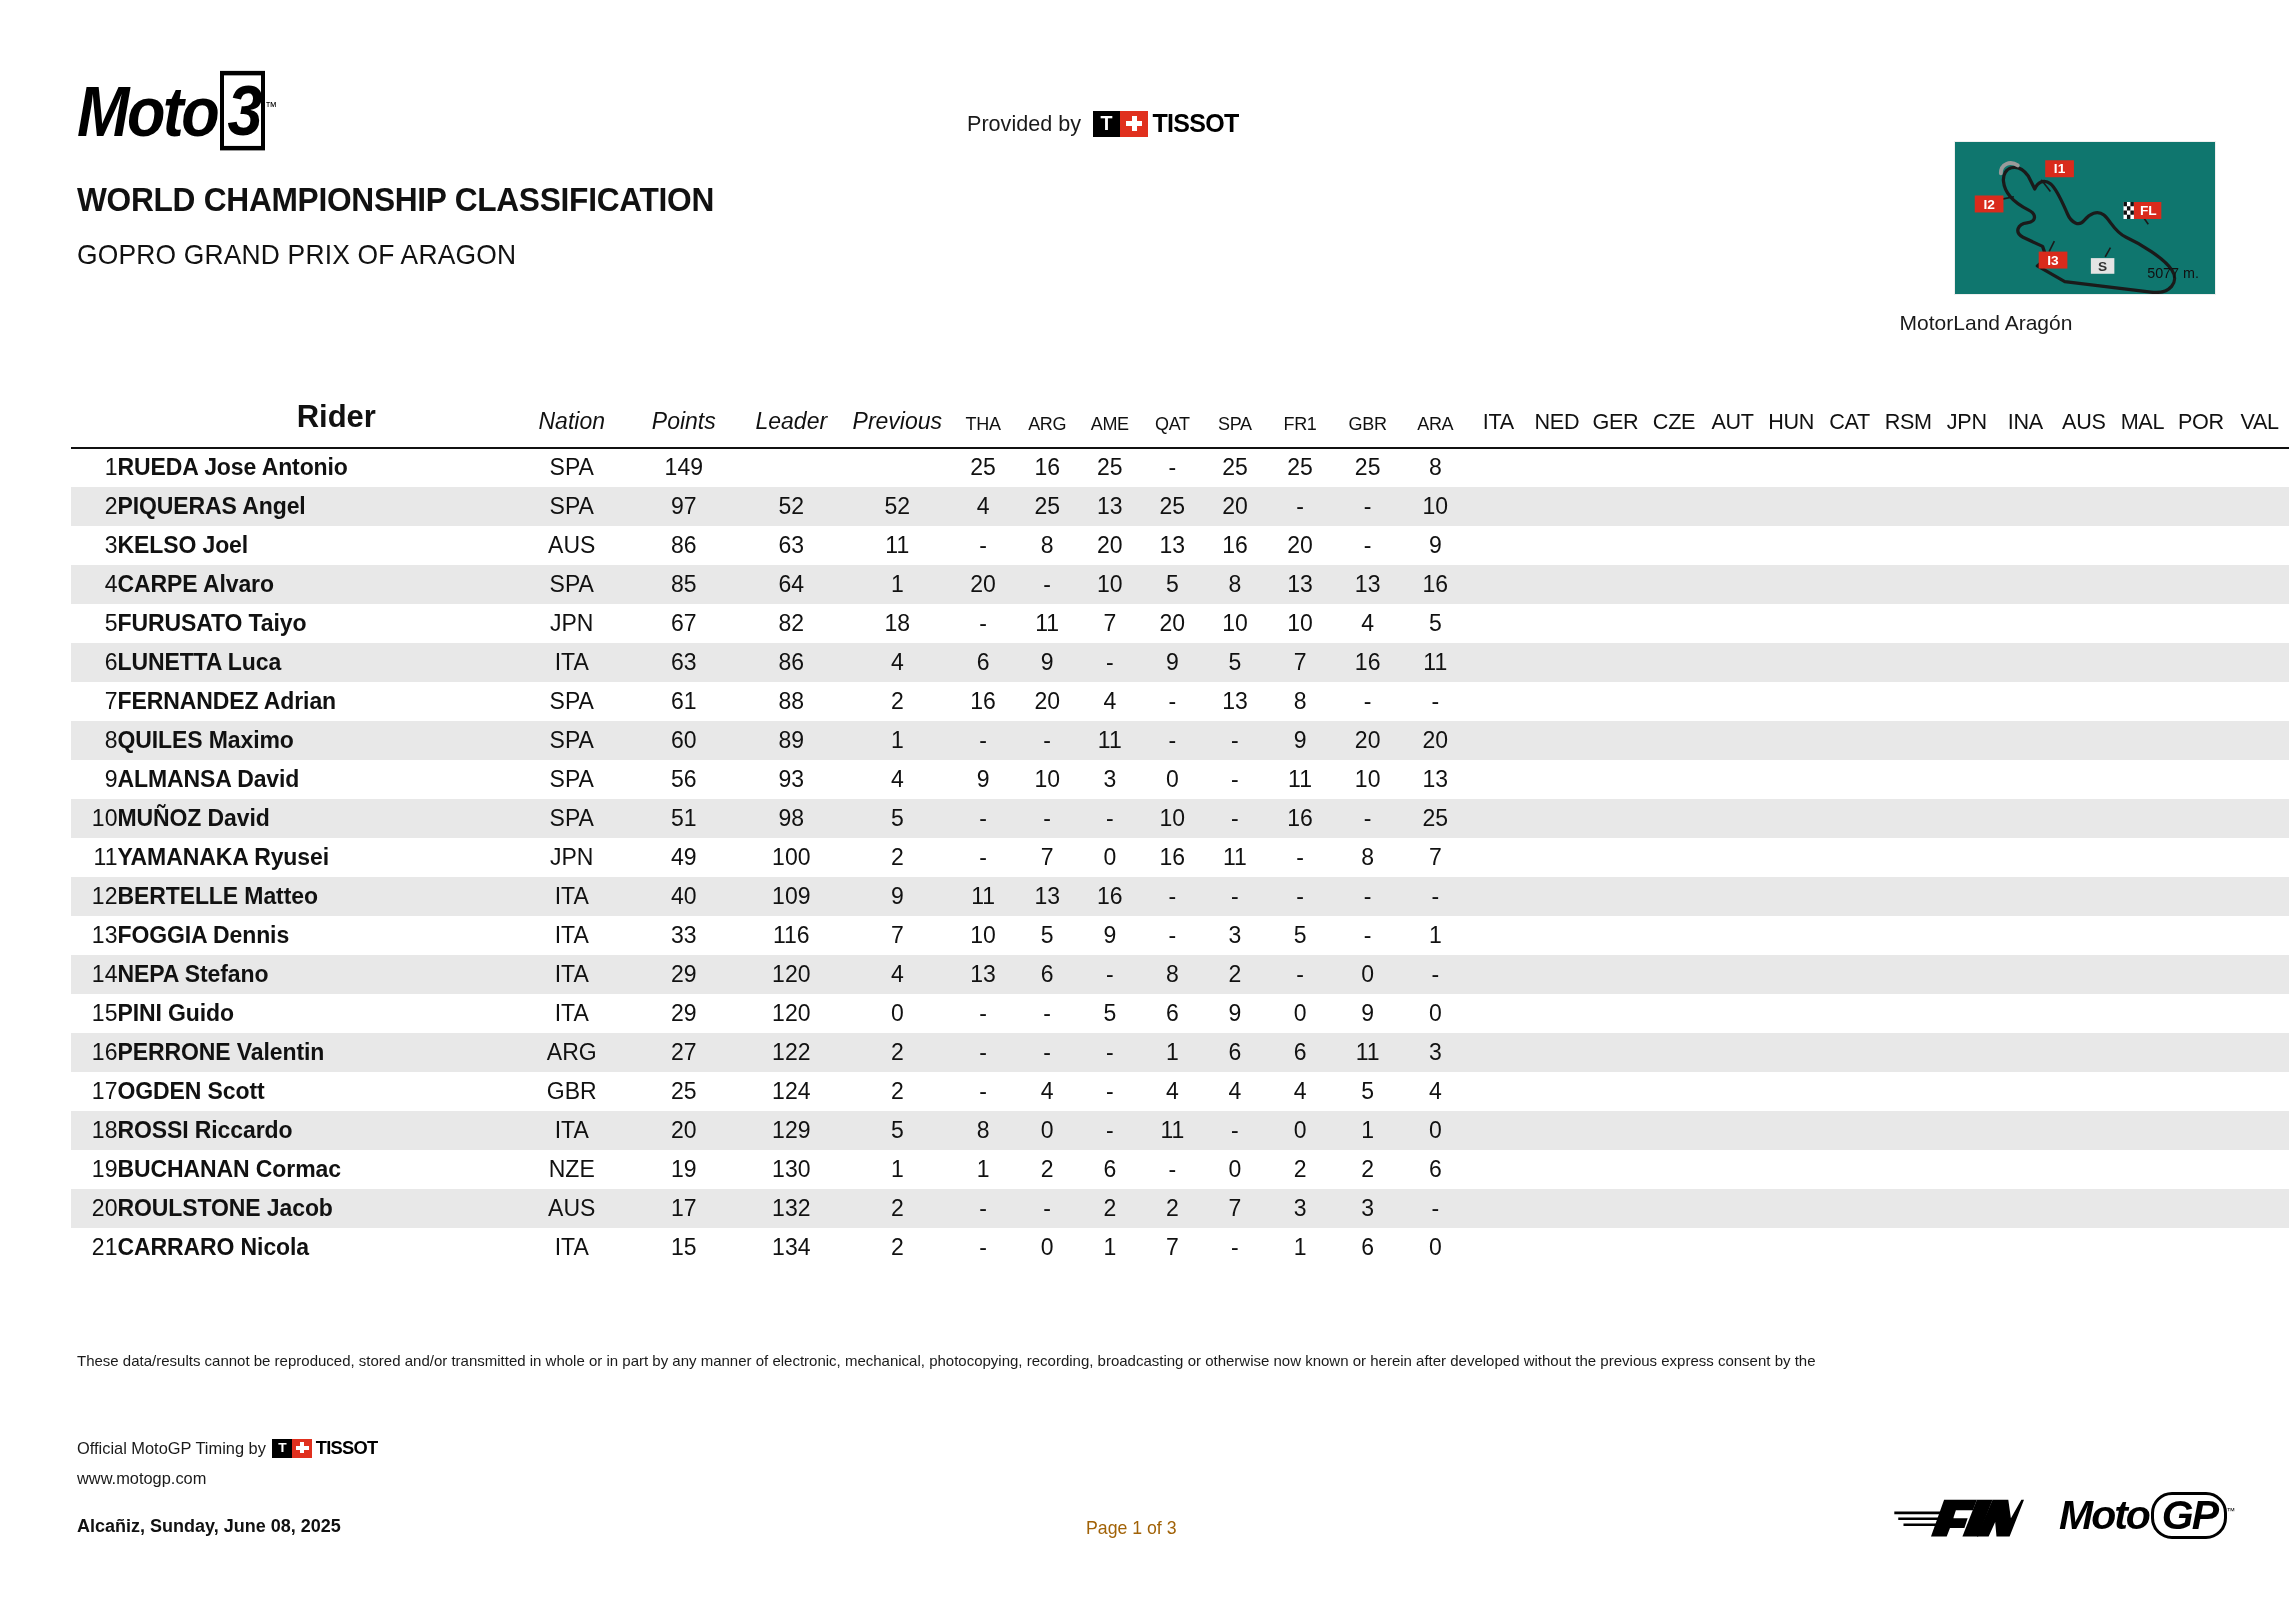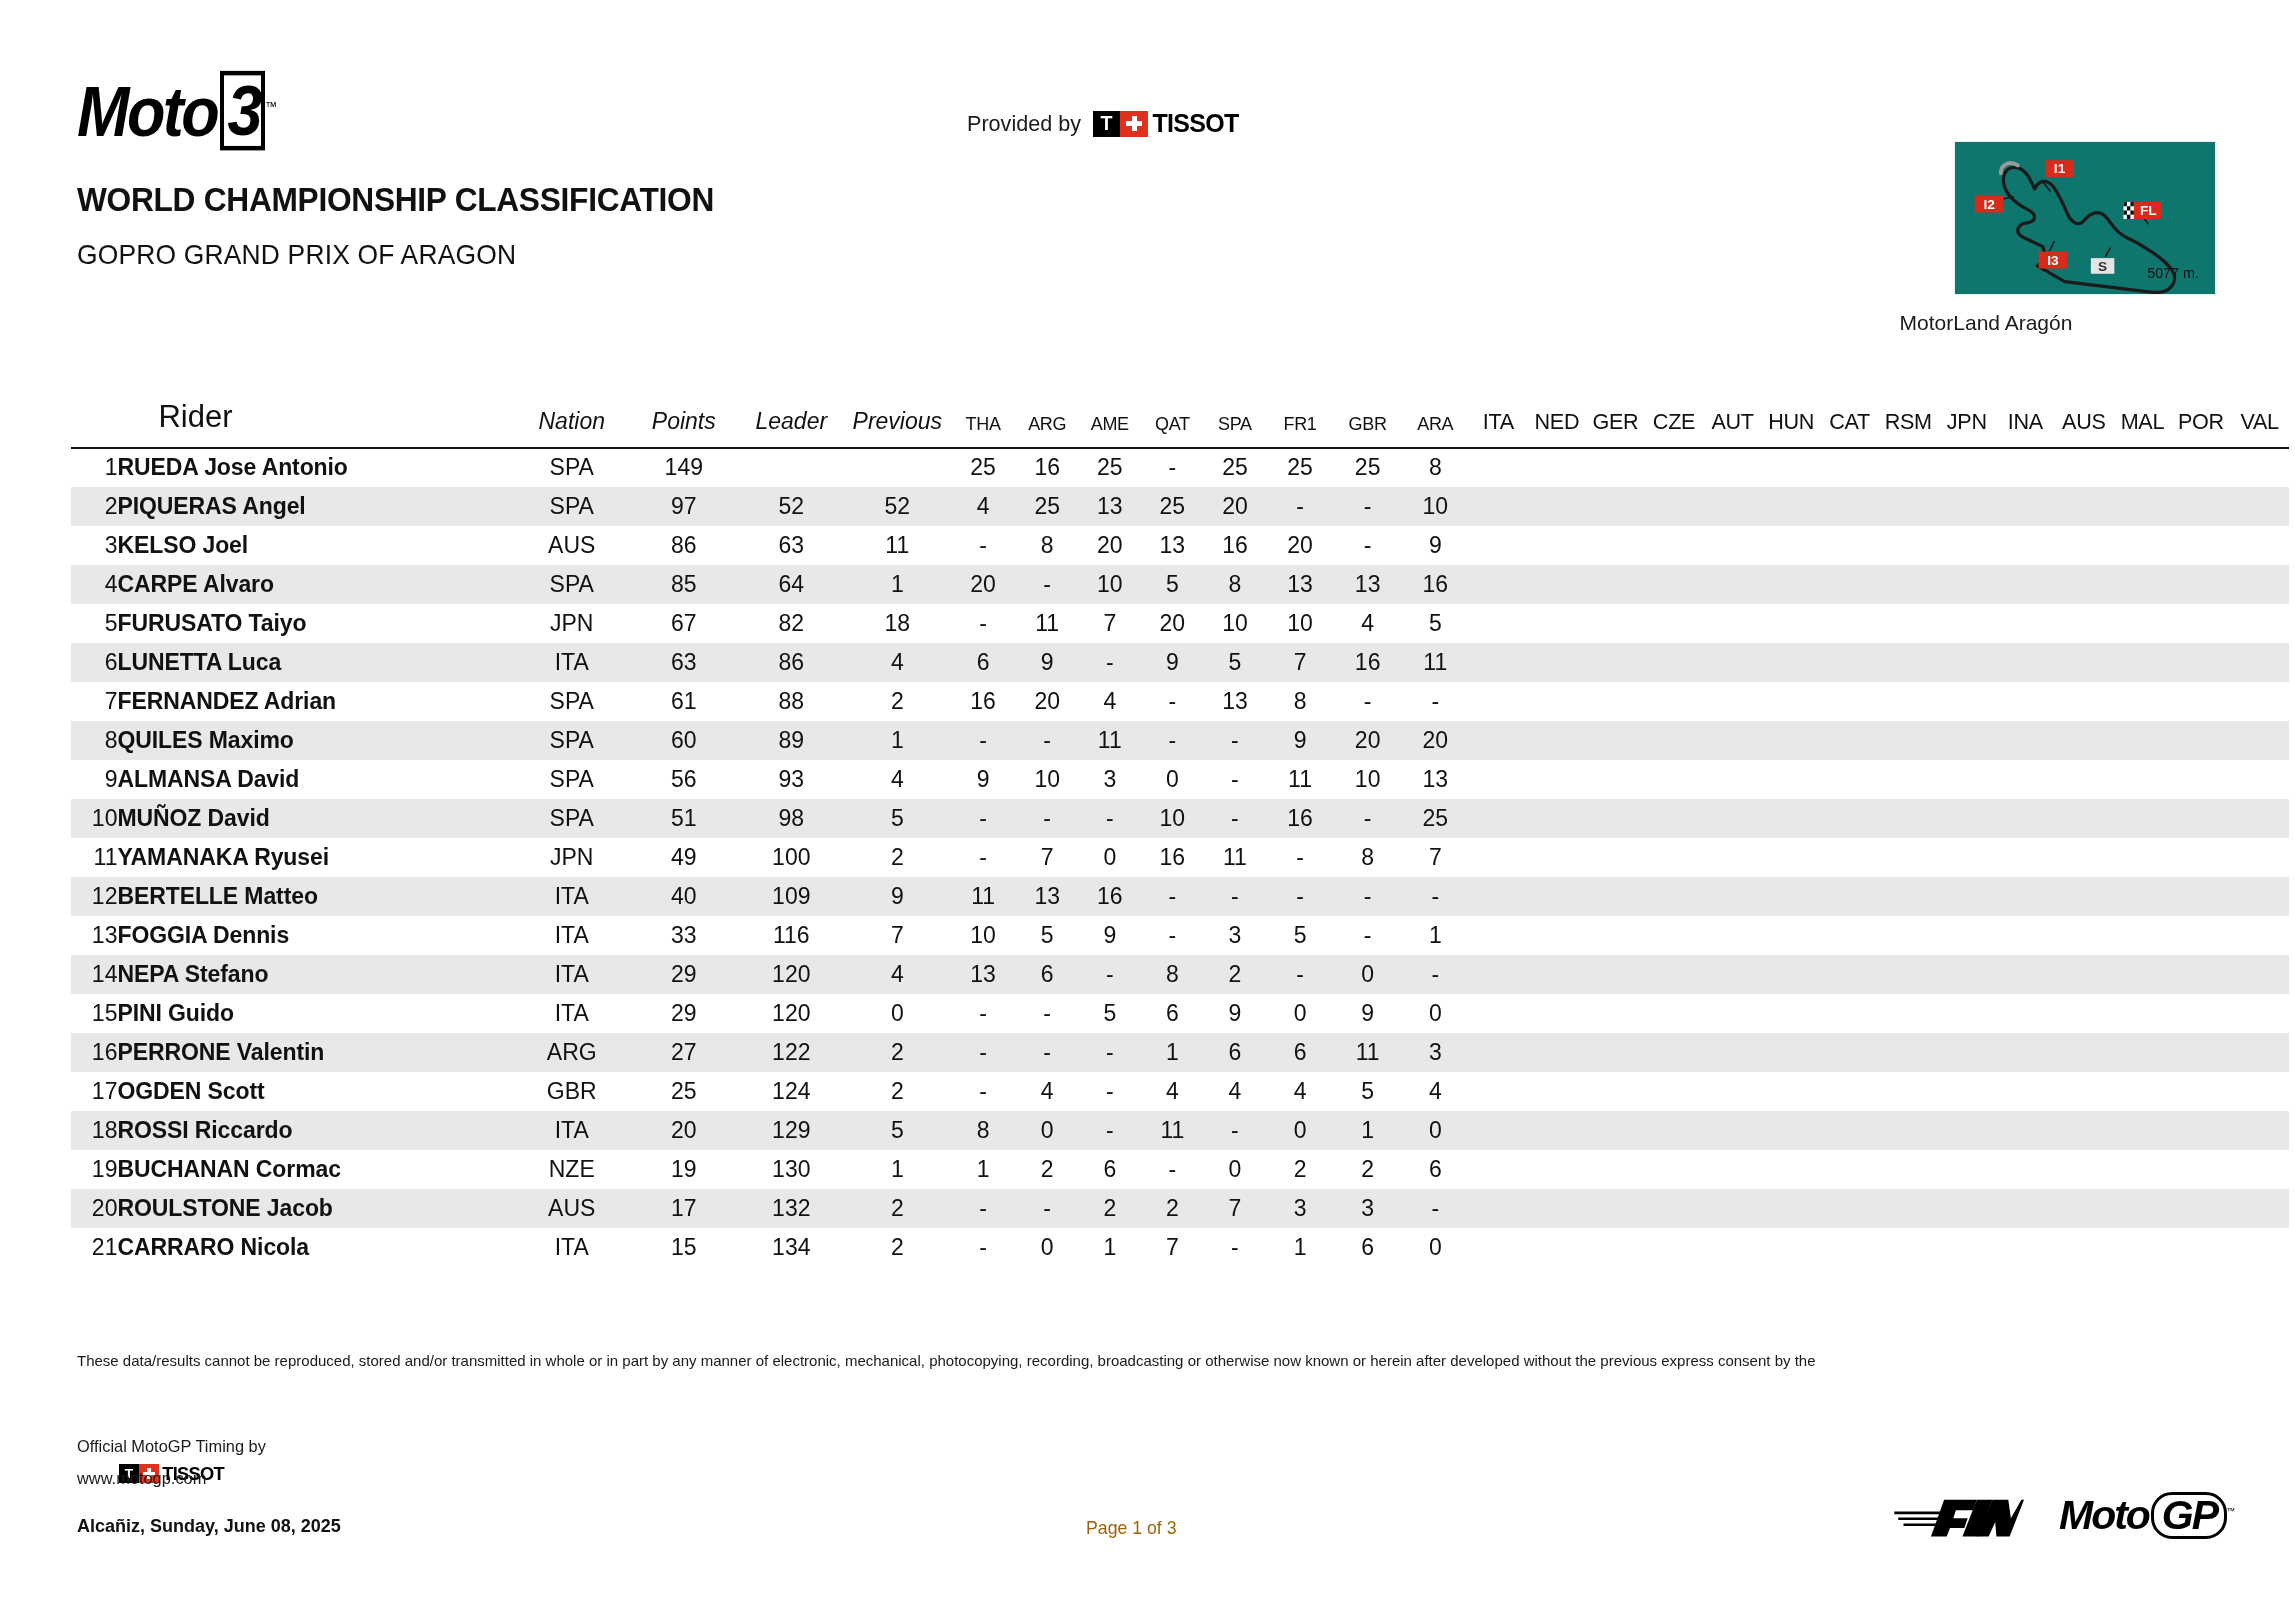--- a/index.html
+++ b/index.html
@@ -90,21 +90,21 @@
   
   .table-wrap { position:absolute; left:0; top:399px; width:2295px; }
   table.cls { border-collapse:collapse; width:2218px; margin-left:71px; table-layout:fixed; }
 
   table.cls thead th {
     font-weight:normal; font-style:italic; font-size:23px;
     padding:0 0 11.8px 0; vertical-align:bottom; color:#111;
     border-bottom:2px solid #111;
   }
   table.cls thead th.rider-h {
-    font-style:normal; font-weight:normal; font-size:31px; text-align:left;
+    font-style:normal; font-weight:bold; font-size:31px; text-align:center;
     padding-left:41px;
   }
   table.cls thead th.evt {
     font-style:normal; font-weight:normal; font-size:18px; text-align:center;
     letter-spacing:-0.3px;
   }
   table.cls thead th.evt.future {
     font-weight:normal; font-size:21.6px; color:#111;
   }
 
@@ -122,21 +122,21 @@
   td.evtval { text-align:center; font-size:21.6px; }
 
   
   .legal {
     position:absolute; left:77px; top:1349px; width:2133px;
     font-size:15px; line-height:24px; color:#1a1a1a;
   }
   .official {
     position:absolute; left:77px; top:1437px;
     display:flex; align-items:center; gap:6.5px;
-    font-size:16.4px; color:#1a1a1a;flex-direction:column;
+    font-size:16.4px; color:#1a1a1a;
   }
   .official .tissot-t { width:20px; height:19px; font-size:13.7px; }
   .official .tissot-cross { width:20px; height:19px; }
   .official .tissot-cross:before { top:3.9px; margin-left:-2px; width:3.9px; height:11px; }
   .official .tissot-cross:after { left:3.9px; margin-top:-2px; height:3.9px; width:12.4px; }
   .official .tissot-word { font-size:18.3px; margin-left:3.3px; }
 
   .weburl { position:absolute; left:77px; top:1469px; font-size:16.4px; color:#1a1a1a; }
   .place-date { position:absolute; left:77px; top:1516px; font-size:18px; font-weight:bold; color:#111; }
   .page-num { position:absolute; left:1086px; top:1518px; font-size:17.7px; color:#a16207; }

